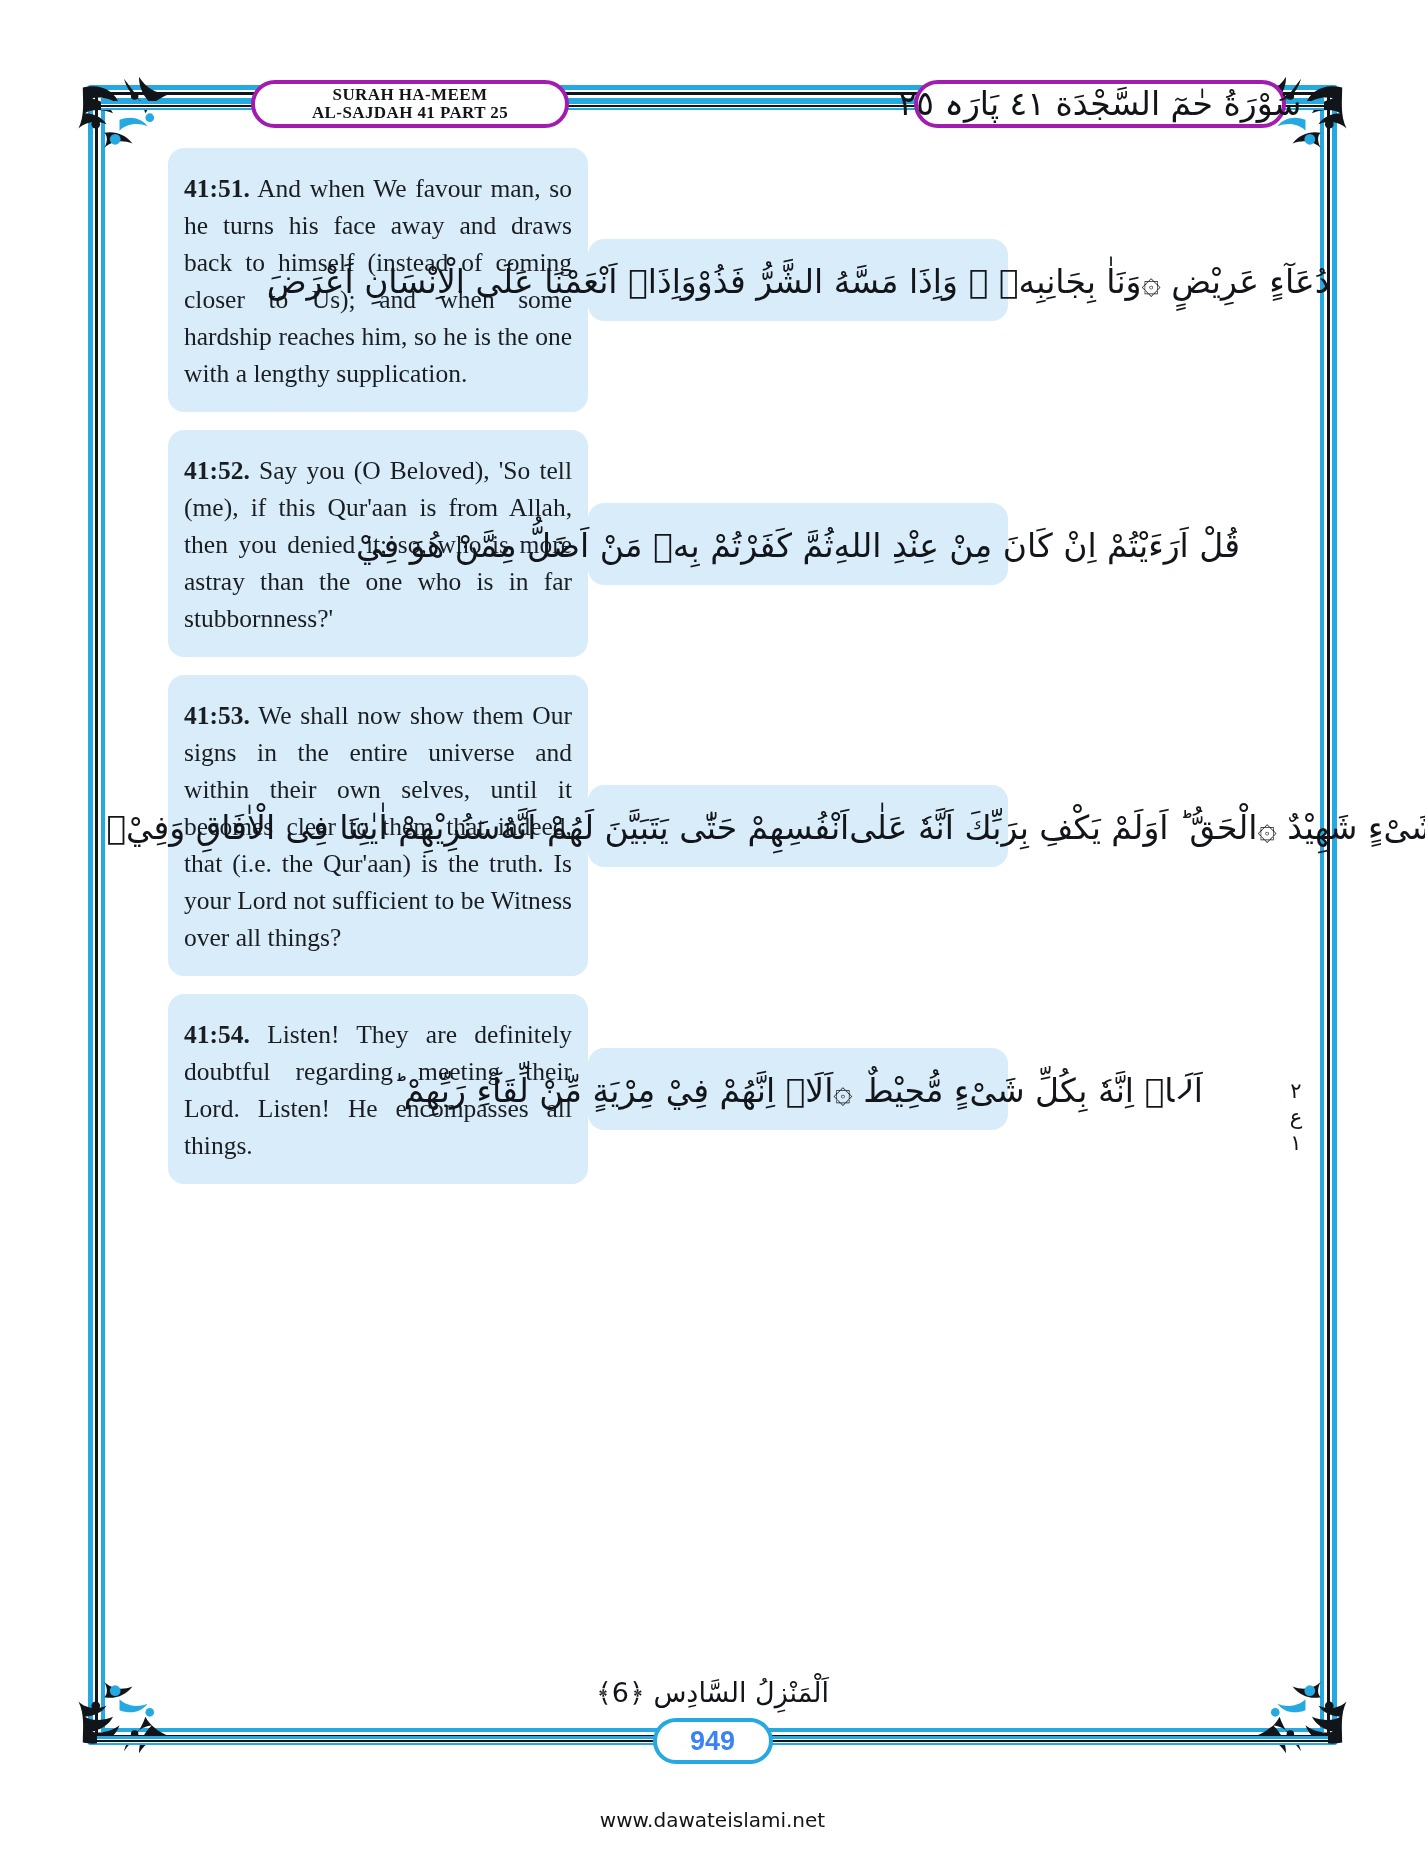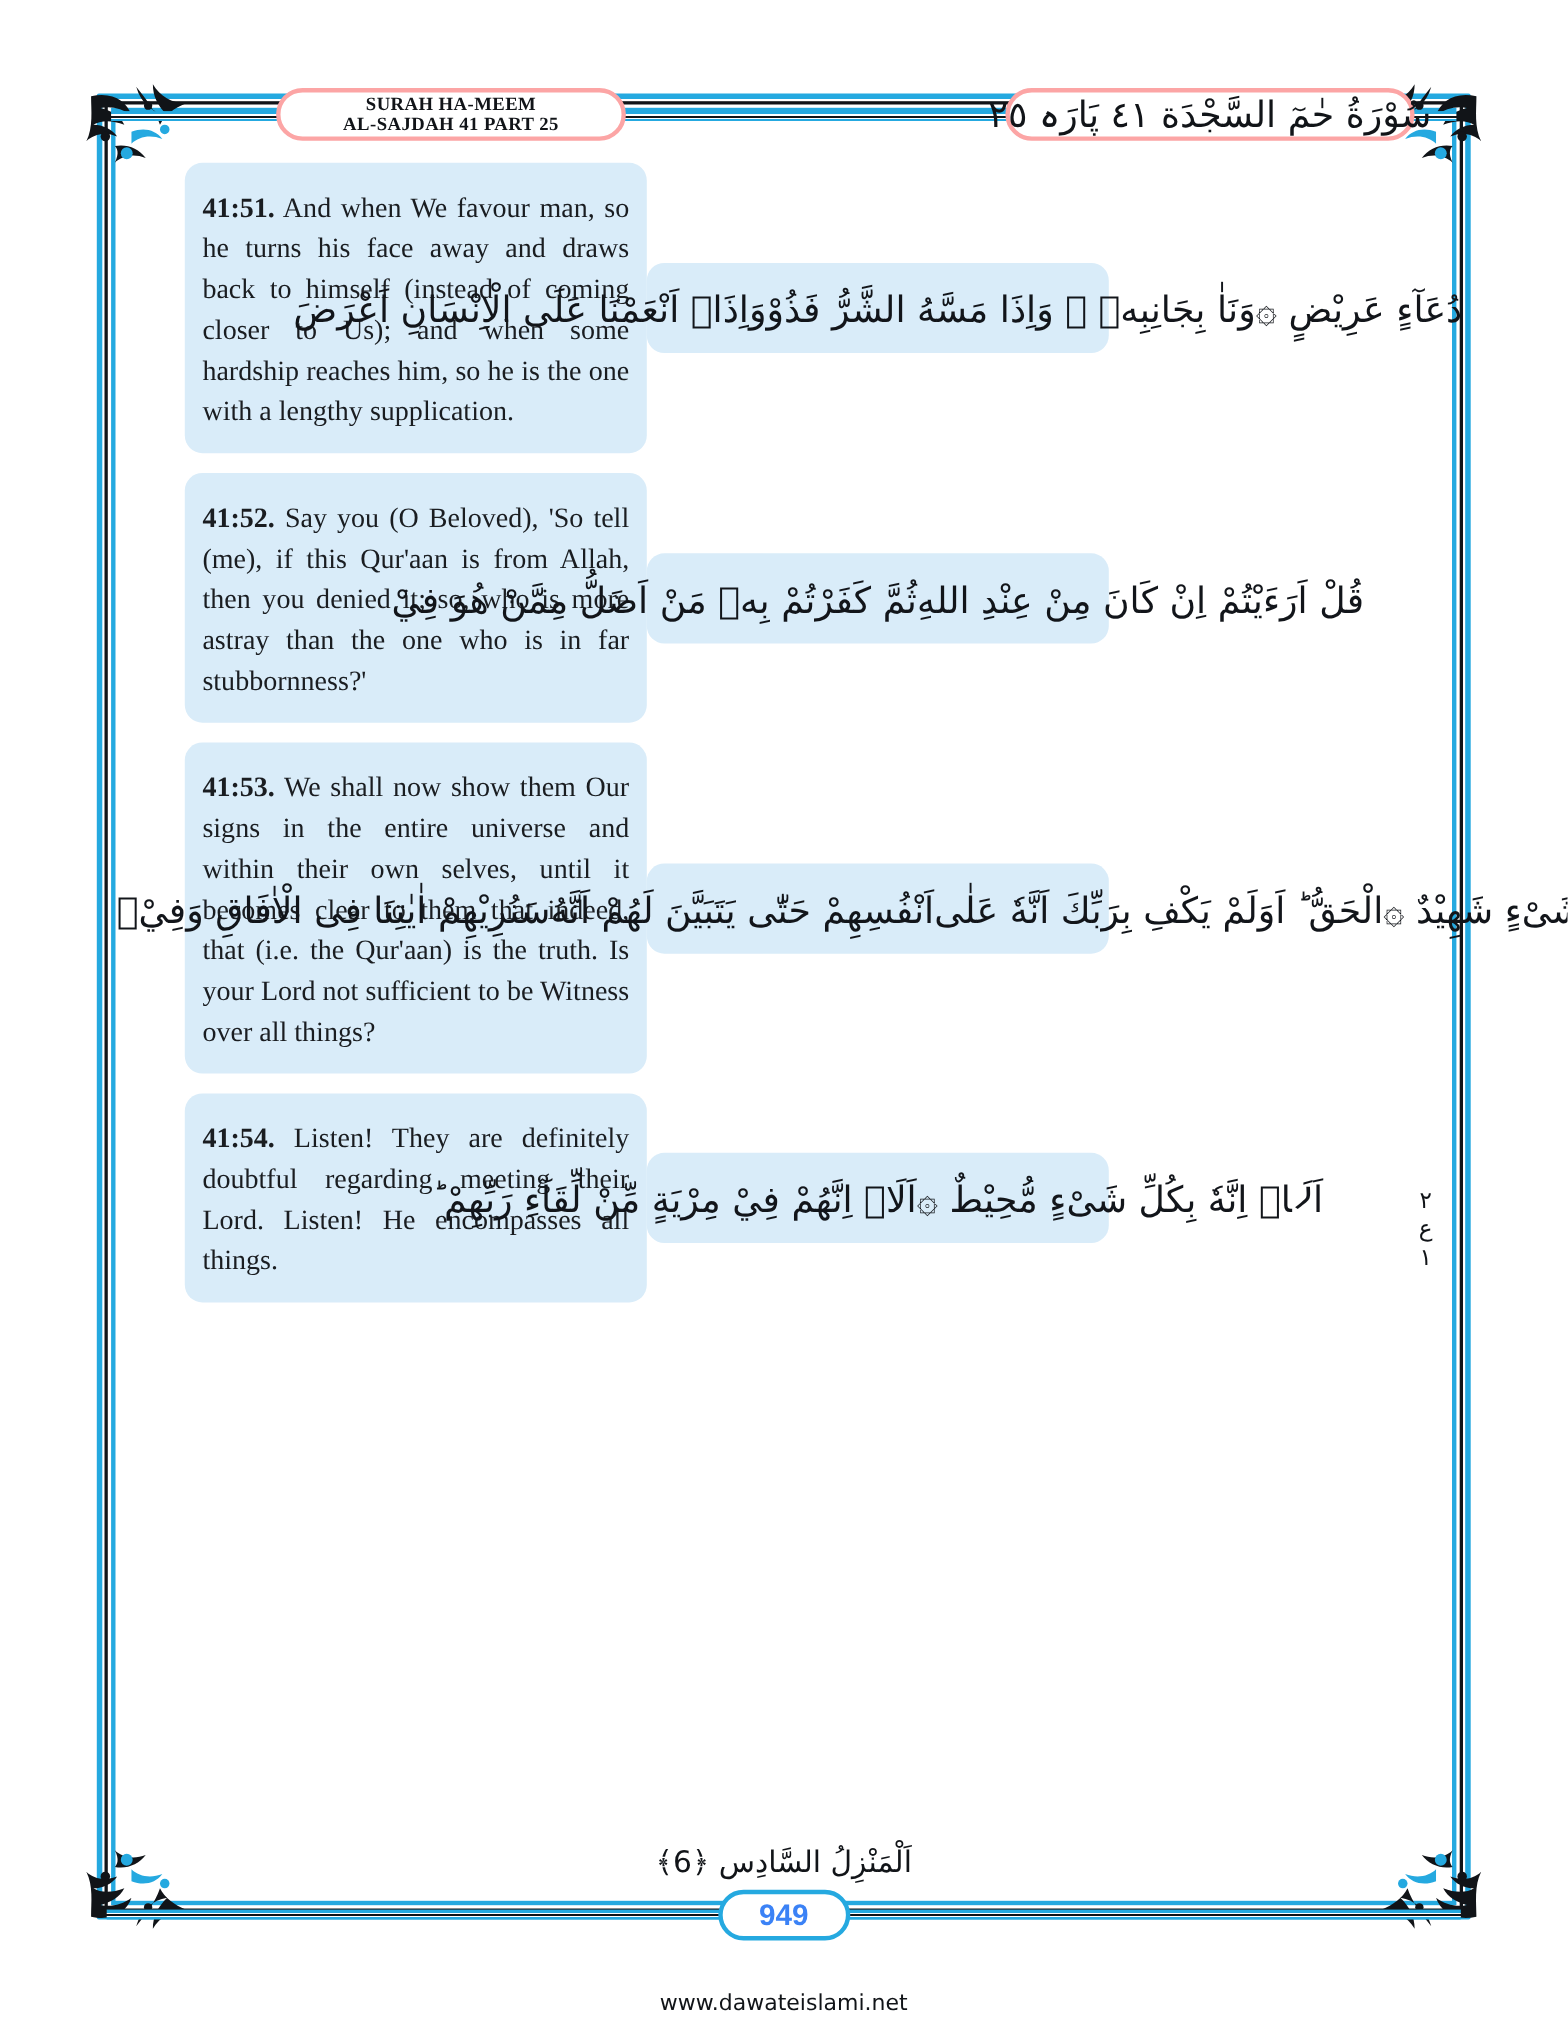--- a/index.html
+++ b/index.html
@@ -82,21 +82,21 @@
       linear-gradient(to bottom,
         #25a9e0 0px, #25a9e0 3px,
         #ffffff 3px, #ffffff 4px,
         #111418 4px, #111418 6px,
         #ffffff 6px, #ffffff 7px,
         #25a9e0 7px, #25a9e0 10px);
   }
   .header-pill {
     position: absolute;
     background: #ffffff;
-    border: 4px solid #fca5a5;
+    border: 4px solid #a21caf;
     border-radius: 26px;
     height: 48px;
     top: -2px;
     display: flex;
     align-items: center;
     justify-content: center;
     box-sizing: border-box;
   }
   .header-pill.left {
     left: 150px;

